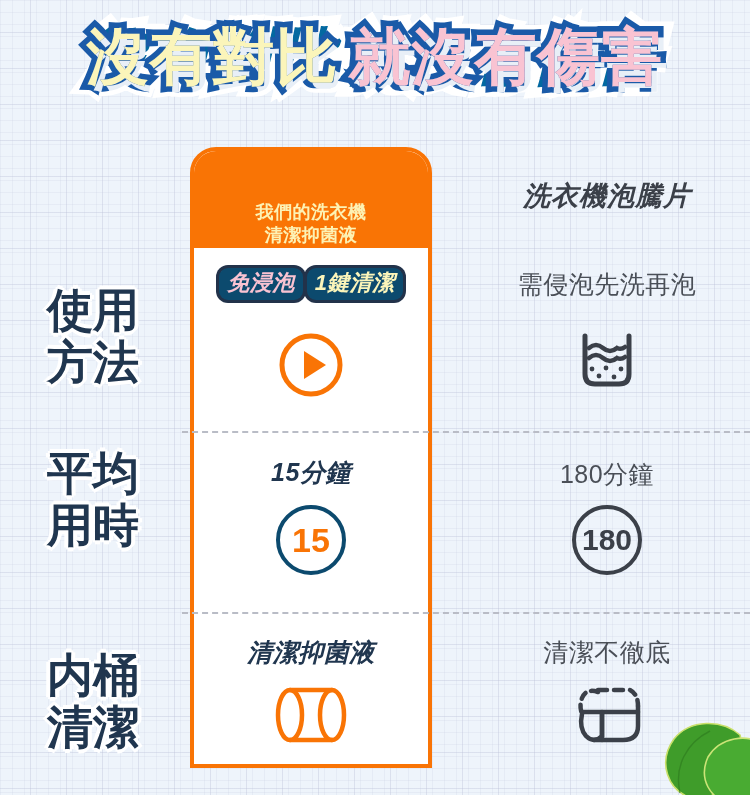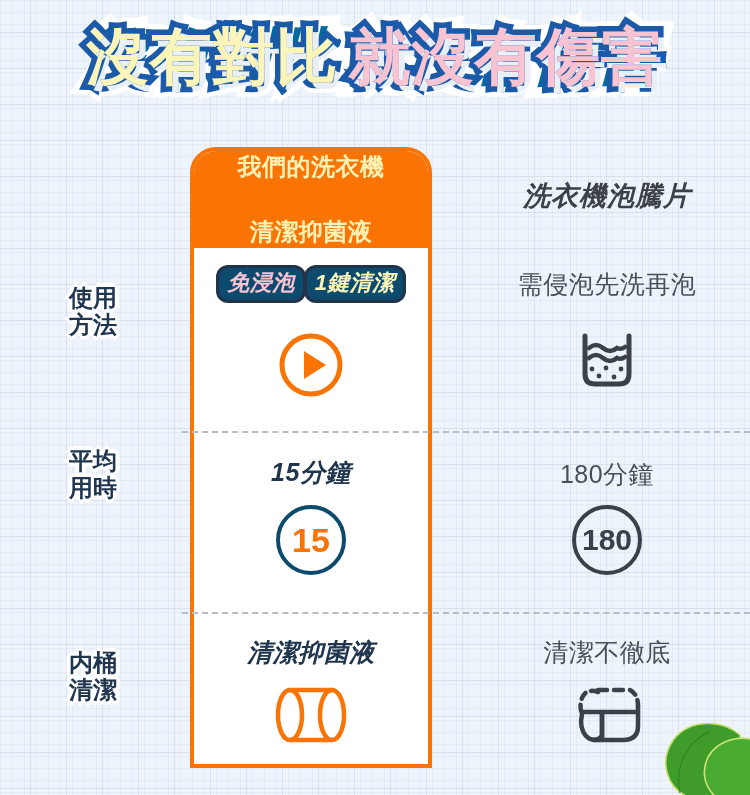--- a/index.html
+++ b/index.html
@@ -55,27 +55,27 @@
     position:absolute;left:190px;top:147px;width:242px;height:621px;
     box-sizing:border-box;
     background:#ffffff;
     border:4px solid #f97405;
     border-radius:26px 26px 0 0;
   }
   #card-head{
     position:absolute;left:0;top:0;right:0;height:97px;
     background:#f97405;
     border-radius:22px 22px 0 0;
-    display:flex;flex-direction:column;align-items:center;justify-content:space-between;
-    color:#fdf2b4;font-size:24px;font-weight:bold;line-height:1.32;
+    display:flex;flex-direction:column;align-items:center;justify-content:flex-end;
+    color:#fdf2b4;font-size:18px;font-weight:bold;line-height:1.32;
     letter-spacing:.5px;
   }
   .row-label{
     position:absolute;left:0;width:186px;text-align:center;
-    font-size:24px;font-weight:bold;line-height:1.12;
+    font-size:46px;font-weight:bold;line-height:1.12;
     color:#20364f;
     text-shadow:
       3px 0 0 #fff,-3px 0 0 #fff,0 3px 0 #fff,0 -3px 0 #fff,
       2px 2px 0 #fff,-2px 2px 0 #fff,2px -2px 0 #fff,-2px -2px 0 #fff,
       4px 0 0 #fff,-4px 0 0 #fff,0 4px 0 #fff,0 -4px 0 #fff;
   }
   .cell-ours{position:absolute;left:190px;width:242px;text-align:center;}
   .cell-theirs{position:absolute;left:448px;width:318px;text-align:center;}
 
   .divider{

